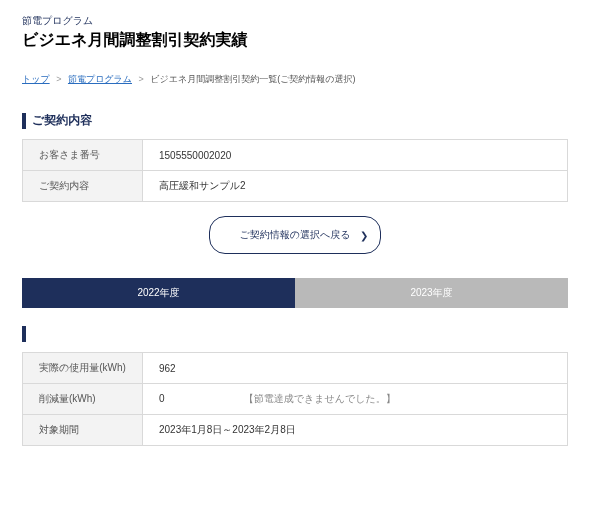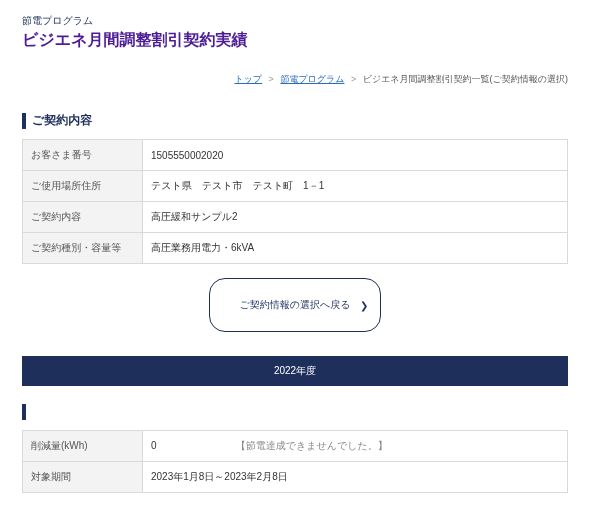--- a/index.html
+++ b/index.html
@@ -1,28 +1,28 @@
 <!DOCTYPE html>
 <html><head>
 <meta charset="utf-8">
 <style>
   * { box-sizing: border-box; margin: 0; padding: 0; }
   body { font-family: "Hiragino Kaku Gothic Pro","Meiryo",sans-serif; font-size: 11px; color: #333; background: #fff; width: 590px; padding: 14px 22px; }
   .progname { color: #1e2f5b; font-size: 10px; margin-bottom: 2px; }
-  .page-title { color: #4c1d95; font-size: 16px; font-weight: bold; margin-bottom: 22px; }
-  .breadcrumb { font-size: 9px; color: #555; margin-bottom: 26px; text-align: right; }
+  .page-title { color: #000000; font-size: 16px; font-weight: bold; margin-bottom: 22px; }
+  .breadcrumb { font-size: 9px; color: #555; margin-bottom: 26px; }
   .breadcrumb a { color: #2a6dbf; text-decoration: underline; }
   .breadcrumb .sep { color: #999; margin: 0 4px; }
   .section-head { display: flex; align-items: center; font-size: 12px; font-weight: bold; color: #1e2f5b; margin-bottom: 10px; }
   .section-head .bar { display: inline-block; width: 4px; height: 16px; background: #1e2f5b; margin-right: 6px; }
   table.detail { width: 100%; border-collapse: collapse; border: 1px solid #d9d9d9; margin-bottom: 14px; }
-  table.detail th, table.detail td { border: 1px solid #d9d9d9; padding: 8px 8px; font-size: 10px; text-align: left; vertical-align: middle; }
+  table.detail th, table.detail td { border: 1px solid #d9d9d9; padding: 8px 16px; font-size: 10px; text-align: left; vertical-align: middle; }
   table.detail th { background: #f3f3f3; color: #555; font-weight: normal; width: 120px; }
   .btn-wrap { text-align: center; margin: 10px 0 24px; }
-  .back-btn { display: inline-flex; align-items: center; justify-content: center; border: 1px solid #1e2f5b; border-radius: 16px; color: #1e2f5b; background: #fff; padding: 19px 30px; font-size: 10px; cursor: pointer; position: relative; min-width: 160px; }
+  .back-btn { display: inline-flex; align-items: center; justify-content: center; border: 1px solid #1e2f5b; border-radius: 16px; color: #1e2f5b; background: #fff; padding: 11px 30px; font-size: 10px; cursor: pointer; position: relative; min-width: 160px; }
   .back-btn .chev { position: absolute; right: 12px; font-size: 10px; }
   .tabs { display: flex; margin-bottom: 18px; }
   .tab { flex: 1; text-align: center; padding: 8px 0; font-size: 10px; color: #fff; cursor: pointer; }
   .tab.active { background: #1e2f5b; }
   .tab.inactive { background: #b9b9b9; }
   .note { color: #888; font-size: 10px; margin-left: 22px; }
   td .value { display: inline-block; min-width: 60px; }
 </style>
 </head>
 <body>
@@ -43,51 +43,48 @@
   <span>ご契約内容</span>
 </div>
 
 <table class="detail">
   <tbody>
       <tr>
     <th>お客さま番号</th>
     <td>1505550002020</td>
   </tr>
   <tr>
-    <th>ご使用場所住所</th>
-    <td>テスト県　テスト市　テスト町　1－1</td>
-  </tr>
-  <tr>
     <th>ご契約内容</th>
     <td>高圧緩和サンプル2</td>
-  </tr>
-  <tr>
-    <th>ご契約種別・容量等</th>
-    <td>高圧業務用電力・6kVA</td>
   </tr>
 </tbody>
   </table>
 
 <div class="btn-wrap">
   <button class="back-btn">
     <span>ご契約情報の選択へ戻る</span>
     <span class="chev">❯</span>
   </button>
 </div>
 
 <div class="tabs">
   <div class="tab active">2022年度</div>
+  <div class="tab inactive">2023年度</div>
 </div>
 
 <div class="section-head">
   <span class="bar"></span>
 </div>
 
 <table class="detail">
   <tbody>
+  <tr>
+    <th>実際の使用量(kWh)</th>
+    <td>962</td>
+  </tr>
   <tr>
     <th>削減量(kWh)</th>
     <td>
       <span class="value">0</span>
       <span class="note">【節電達成できませんでした。】</span>
     </td>
   </tr>
   <tr>
     <th>対象期間</th>
     <td>2023年1月8日～2023年2月8日</td>

